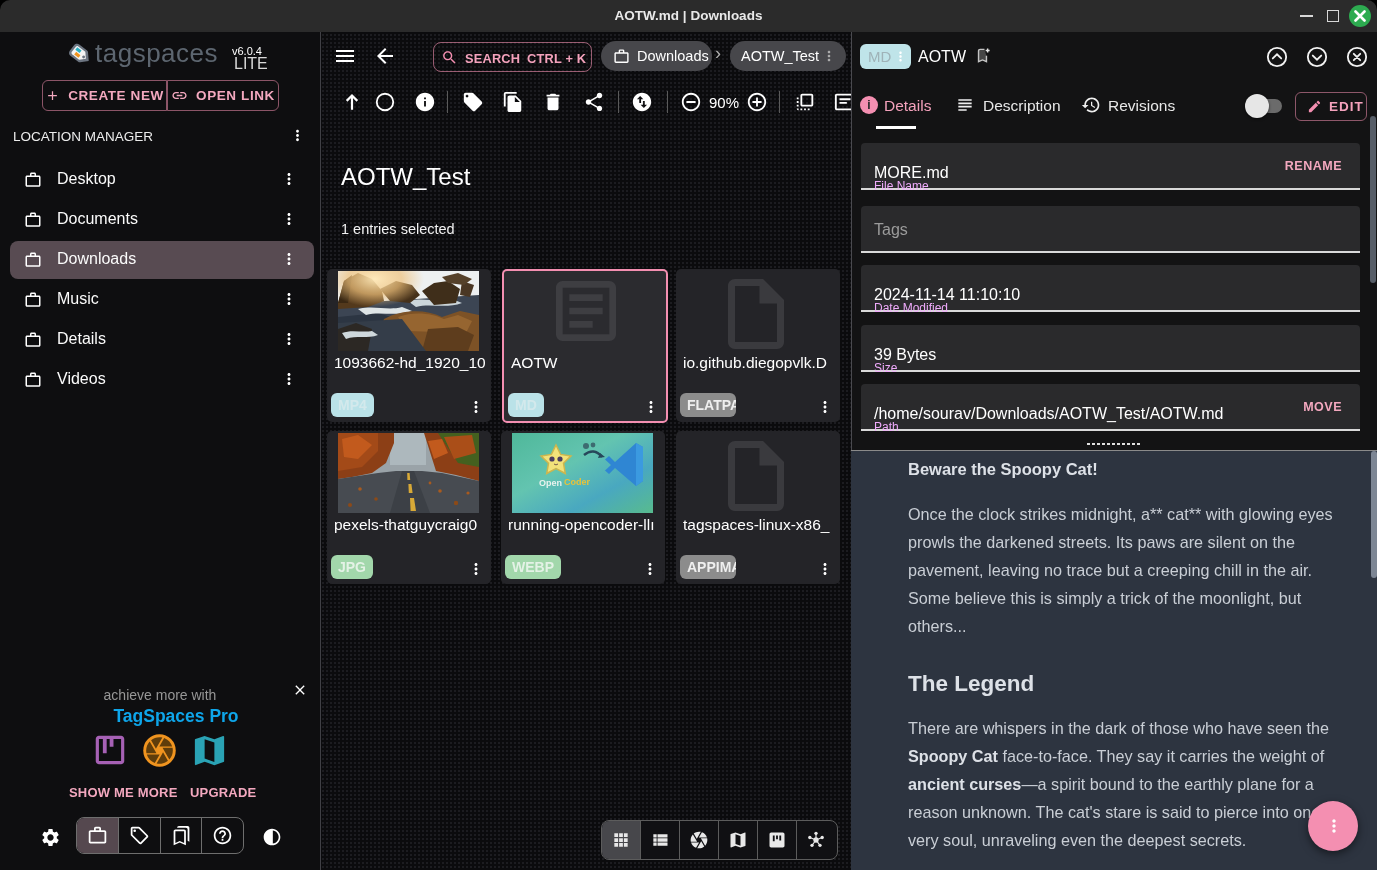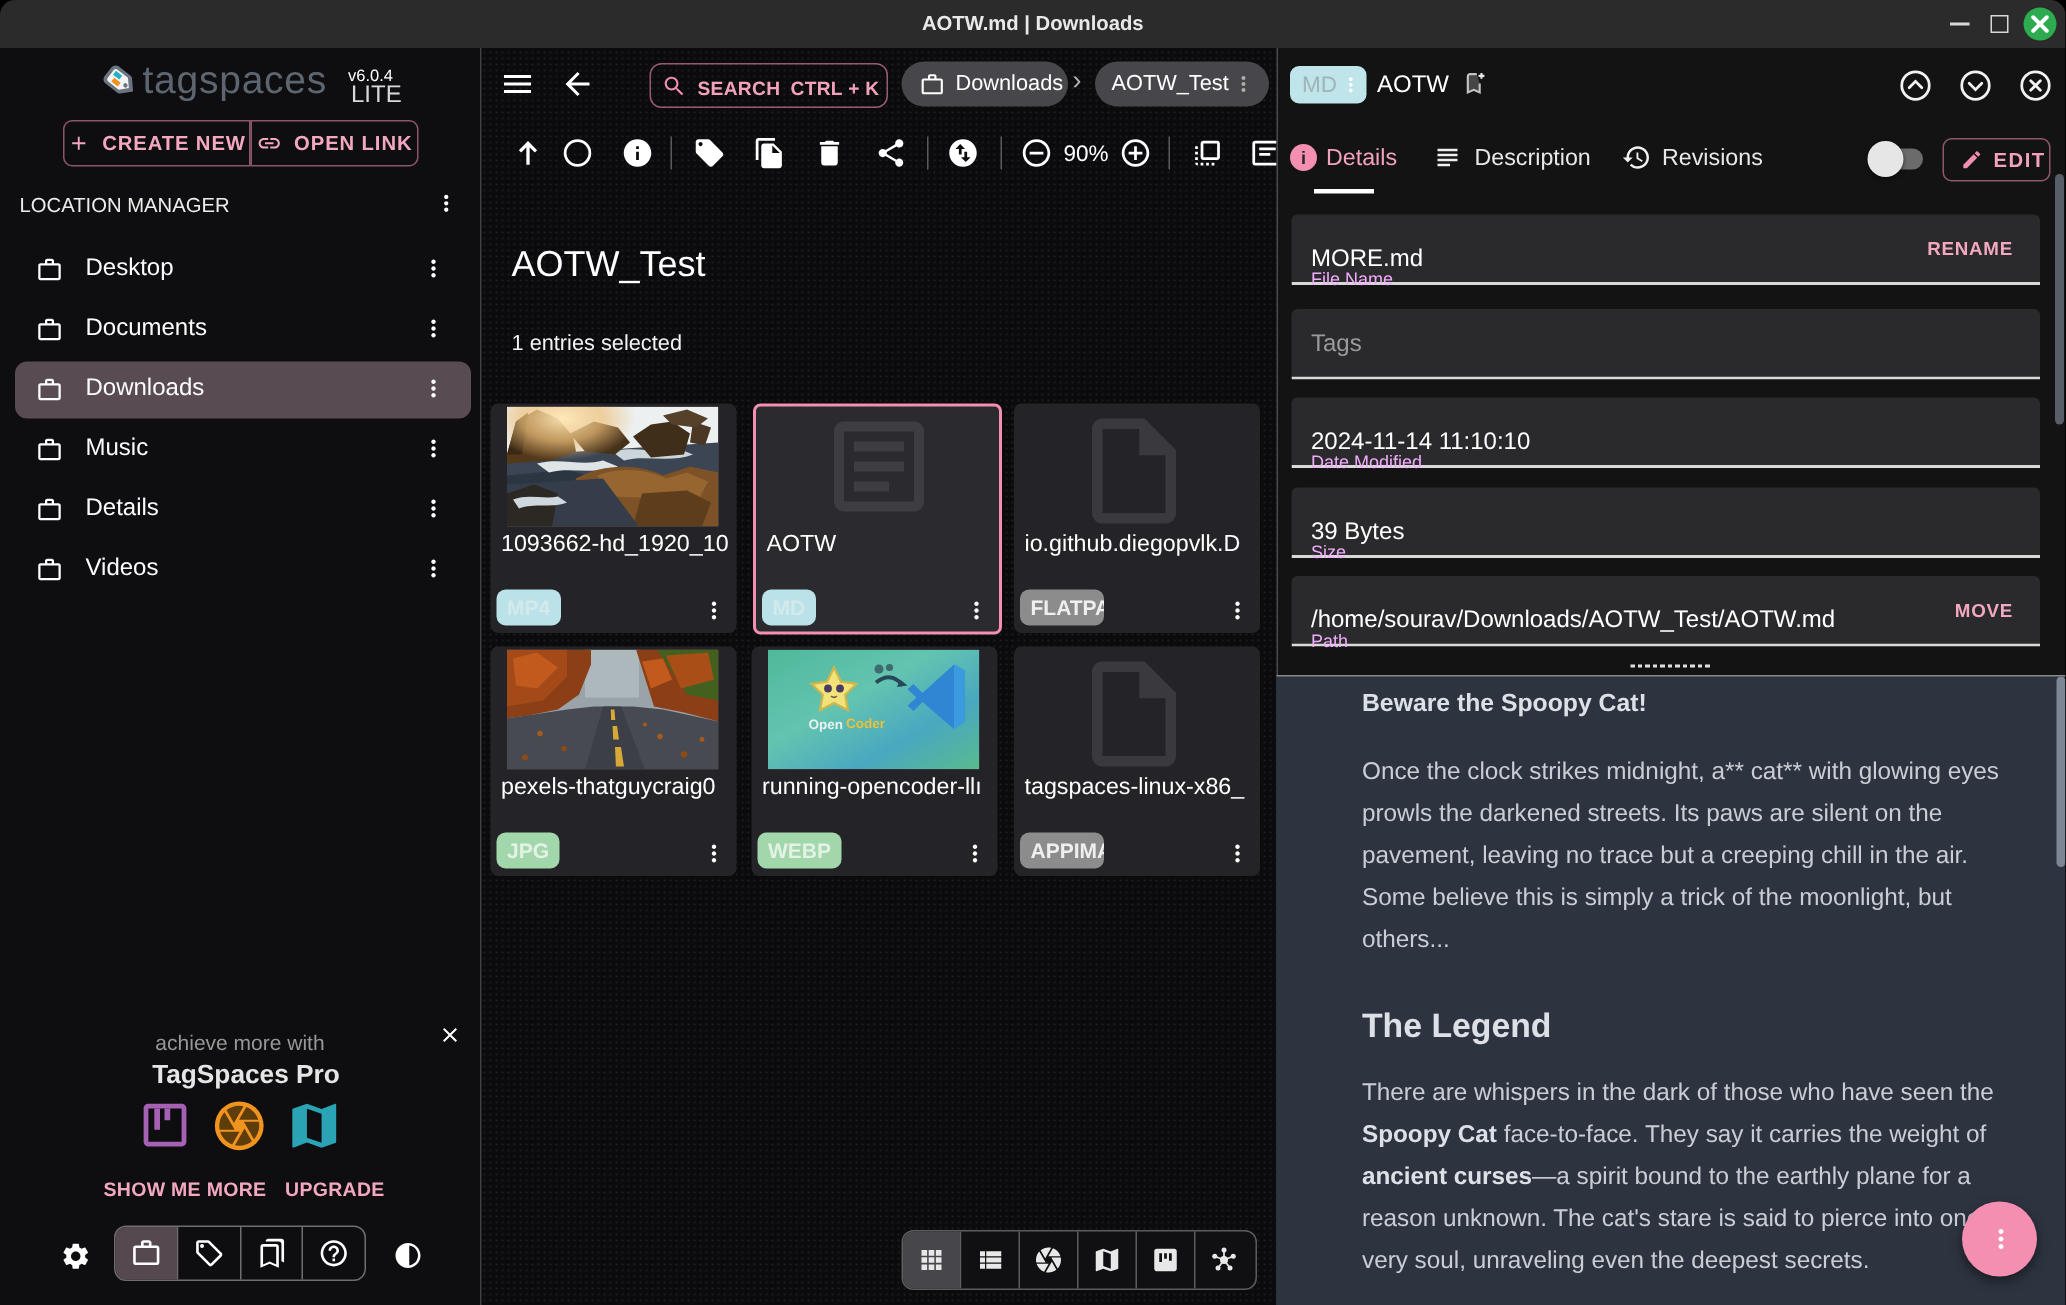--- a/index.html
+++ b/index.html
@@ -167,21 +167,21 @@
         <svg class="dots" width="18" height="18" viewBox="0 0 24 24">
           <path d="M12 8c1.1 0 2-.9 2-2s-.9-2-2-2-2 .9-2 2 .9 2 2 2zm0 2c-1.1 0-2 .9-2 2s.9 2 2 2 2-.9 2-2-.9-2-2-2zm0 6c-1.1 0-2 .9-2 2s.9 2 2 2 2-.9 2-2-.9-2-2-2z" fill="#fff"></path>
         </svg>
       </div>
   </div>
 
   <svg class="ic" style="left:292px;top:650px;" width="16" height="16" viewBox="0 0 24 24">
       <path d="M19 6.41 17.59 5 12 10.59 6.41 5 5 6.41 10.59 12 5 17.59 6.41 19 12 13.41 17.59 19 19 17.59 13.41 12z" fill="#fff"></path>
     </svg>
   <div class="abs" style="left:0;top:655px;width:320px;text-align:center;font-size:14px;color:#979797;">achieve more with</div>
-  <div class="abs" style="left:4px;top:674px;width:320px;text-align:center;font-size:17.5px;font-weight:bold;color:#e5e5e5;">TagSpaces Pro</div>
+  <div class="abs" style="left:16px;top:674px;width:320px;text-align:center;font-size:17.5px;font-weight:bold;color:#0ea5e9;">TagSpaces Pro</div>
 
   <svg class="ic" style="left:91px;top:699px;" width="38" height="38" viewBox="0 0 24 24">
     <path d="M5 3h14c1.1 0 2 .9 2 2v14c0 1.1-.9 2-2 2H5c-1.1 0-2-.9-2-2V5c0-1.1.9-2 2-2zm0 2v14h14V5H5z" fill="#a661b5"></path>
     <path d="M7.5 5h2.4v9H7.5zM11.8 5h2.4v5h-2.4z" fill="#a661b5"></path>
   </svg>
   <svg class="ic" style="left:140px;top:699px;" width="39" height="39" viewBox="0 0 24 24">
     <circle cx="12" cy="12" r="10" fill="#f0941f"></circle>
     <g transform="translate(12 12) scale(0.82) translate(-12 -12)">
         <path d="M9.4 10.5l4.77-8.26C13.47 2.09 12.75 2 12 2c-2.4 0-4.6.85-6.32 2.25l3.66 6.35.06-.1zM21.54 9c-.92-2.92-3.15-5.26-6-6.34L11.88 9h9.66zm.26 1h-7.49l.29.5 4.76 8.25C21 16.97 22 14.61 22 12c0-.69-.07-1.35-.2-2zM8.54 12l-3.9-6.75C3.01 7.03 2 9.39 2 12c0 .69.07 1.35.2 2h7.49l-1.15-2zm-6.08 3c.92 2.92 3.15 5.26 6 6.34L12.12 15H2.46zm11.27 0l-3.9 6.76c.7.15 1.42.24 2.17.24 2.4 0 4.6-.85 6.32-2.25l-3.66-6.35-.93 1.6z" fill="#5f3d0b"></path>
       </g>

